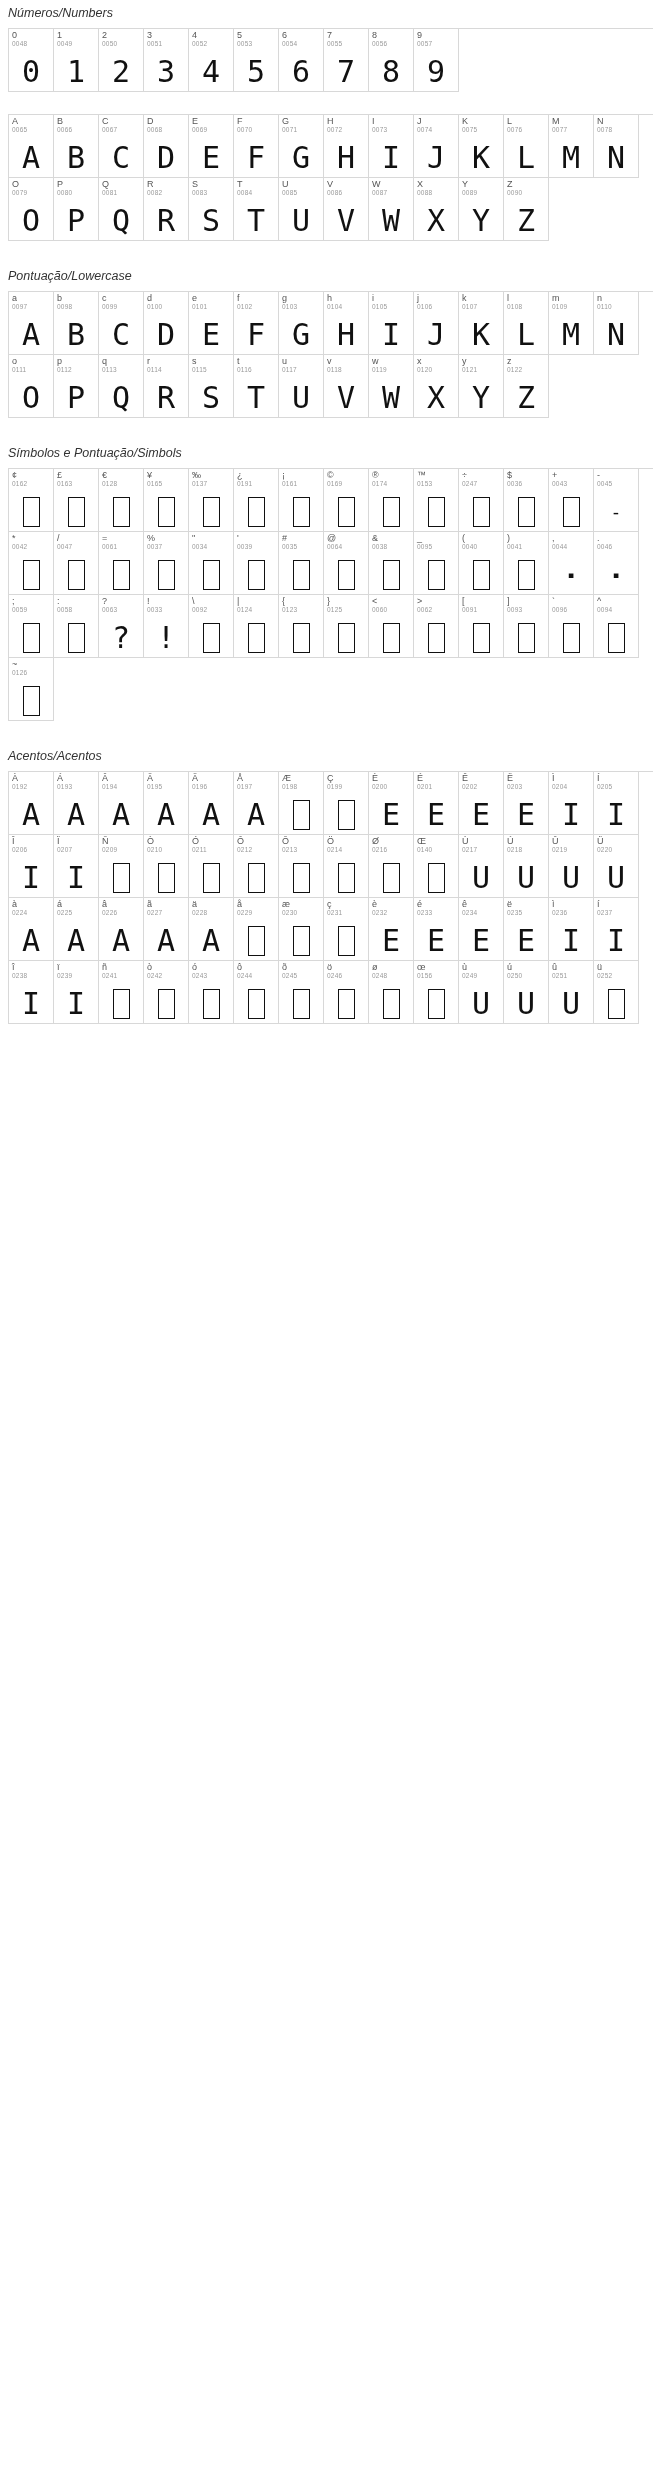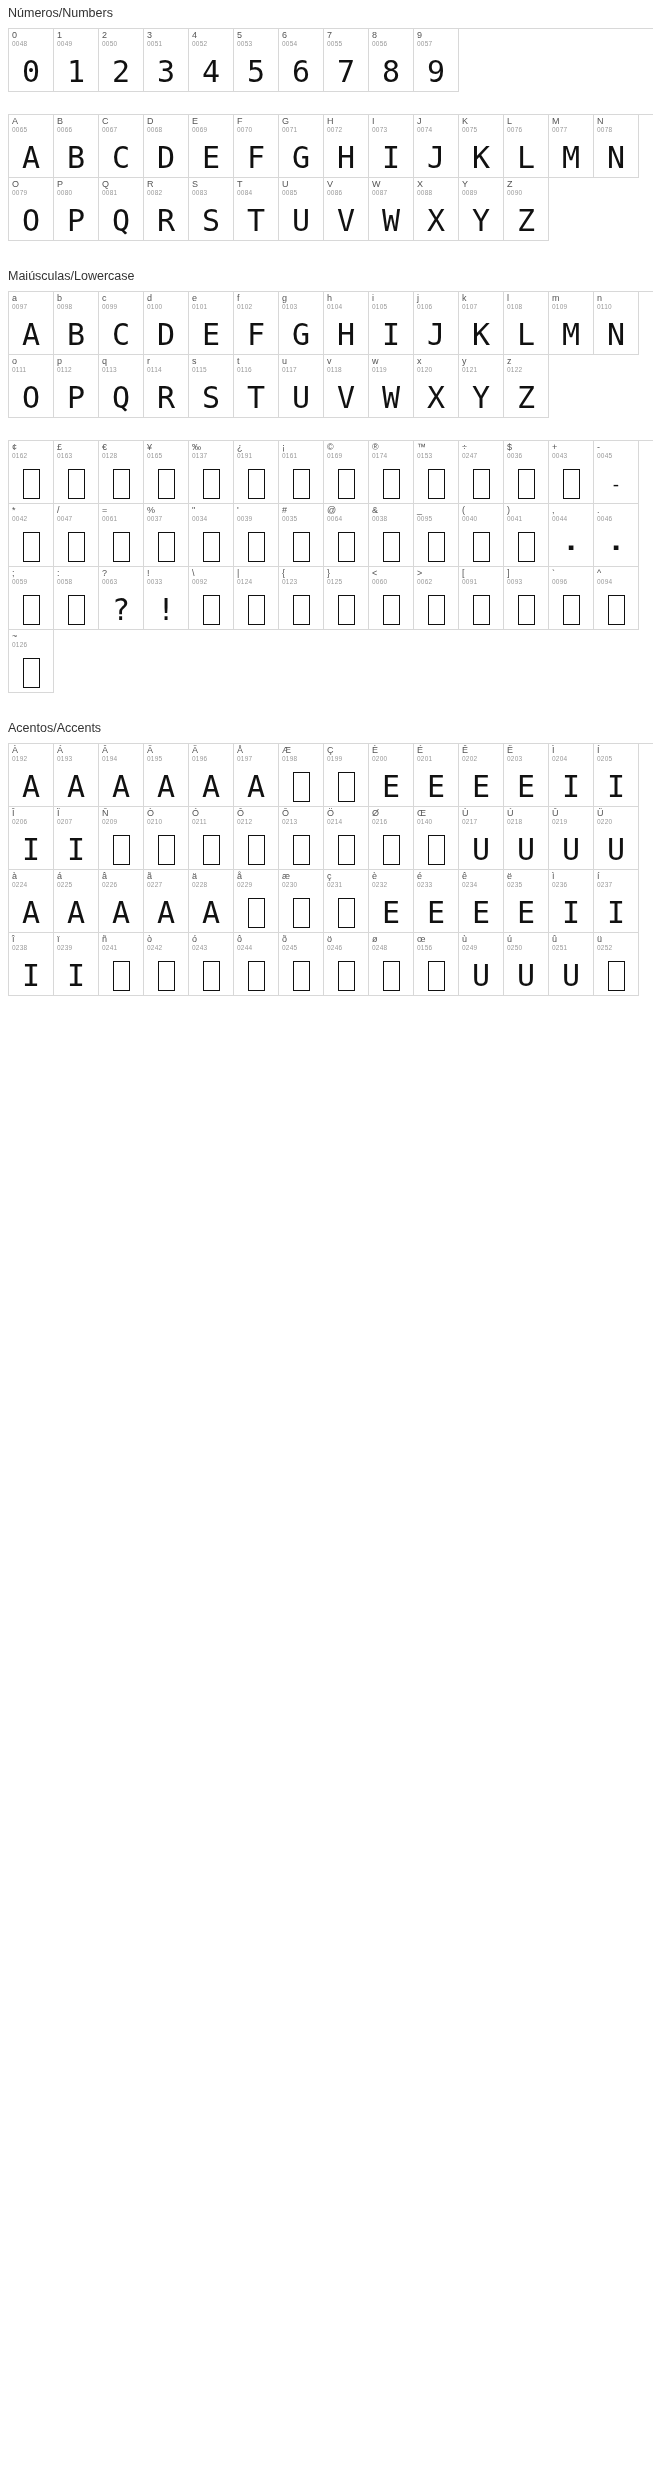--- a/index.html
+++ b/index.html
@@ -8,20 +8,21 @@
     font-family:"Liberation Sans", sans-serif;
     color:#222222;
   }
   .page{width:661px;padding:0 0 20px 0;box-sizing:border-box;}
   .section{margin:0 0 22px 0;}
   .section-title{
     font-size:12.5px;
     color:#333333;
     padding:6px 0 8px 8px;
     font-weight:normal;
+    font-style:italic;
   }
   .grid{
     display:flex;
     flex-wrap:wrap;
     border-left:1px solid #d8d8d8;
     border-top:1px solid #d8d8d8;
     width:645px;
     margin-left:8px;
     box-sizing:border-box;
   }
@@ -262,21 +263,21 @@
           <span class="glyph">Y</span>
         </div>
         <div class="cell">
           <span class="ch">Z</span>
           <span class="code">0090</span>
           <span class="glyph">Z</span>
         </div>
       </div>
     </div>
     <div class="section">
-      <div class="section-title">Maiúsculas/Lowercase</div>
+      <div class="section-title">Pontuação/Lowercase</div>
       <div class="grid">
         <div class="cell">
           <span class="ch">a</span>
           <span class="code">0097</span>
           <span class="glyph">A</span>
         </div>
         <div class="cell">
           <span class="ch">b</span>
           <span class="code">0098</span>
           <span class="glyph">B</span>
@@ -397,20 +398,21 @@
           <span class="glyph">Y</span>
         </div>
         <div class="cell">
           <span class="ch">z</span>
           <span class="code">0122</span>
           <span class="glyph">Z</span>
         </div>
       </div>
     </div>
     <div class="section">
+      <div class="section-title">Símbolos e Pontuação/Simbols</div>
       <div class="grid">
         <div class="cell">
           <span class="ch">¢</span>
           <span class="code">0162</span>
           <span class="glyph box"></span>
         </div>
         <div class="cell">
           <span class="ch">£</span>
           <span class="code">0163</span>
           <span class="glyph box"></span>
@@ -616,21 +618,21 @@
           <span class="glyph box"></span>
         </div>
         <div class="cell">
           <span class="ch">~</span>
           <span class="code">0126</span>
           <span class="glyph box"></span>
         </div>
       </div>
     </div>
     <div class="section">
-      <div class="section-title">Acentos/Accents</div>
+      <div class="section-title">Acentos/Acentos</div>
       <div class="grid">
         <div class="cell">
           <span class="ch">À</span>
           <span class="code">0192</span>
           <span class="glyph">A</span>
         </div>
         <div class="cell">
           <span class="ch">Á</span>
           <span class="code">0193</span>
           <span class="glyph">A</span>

